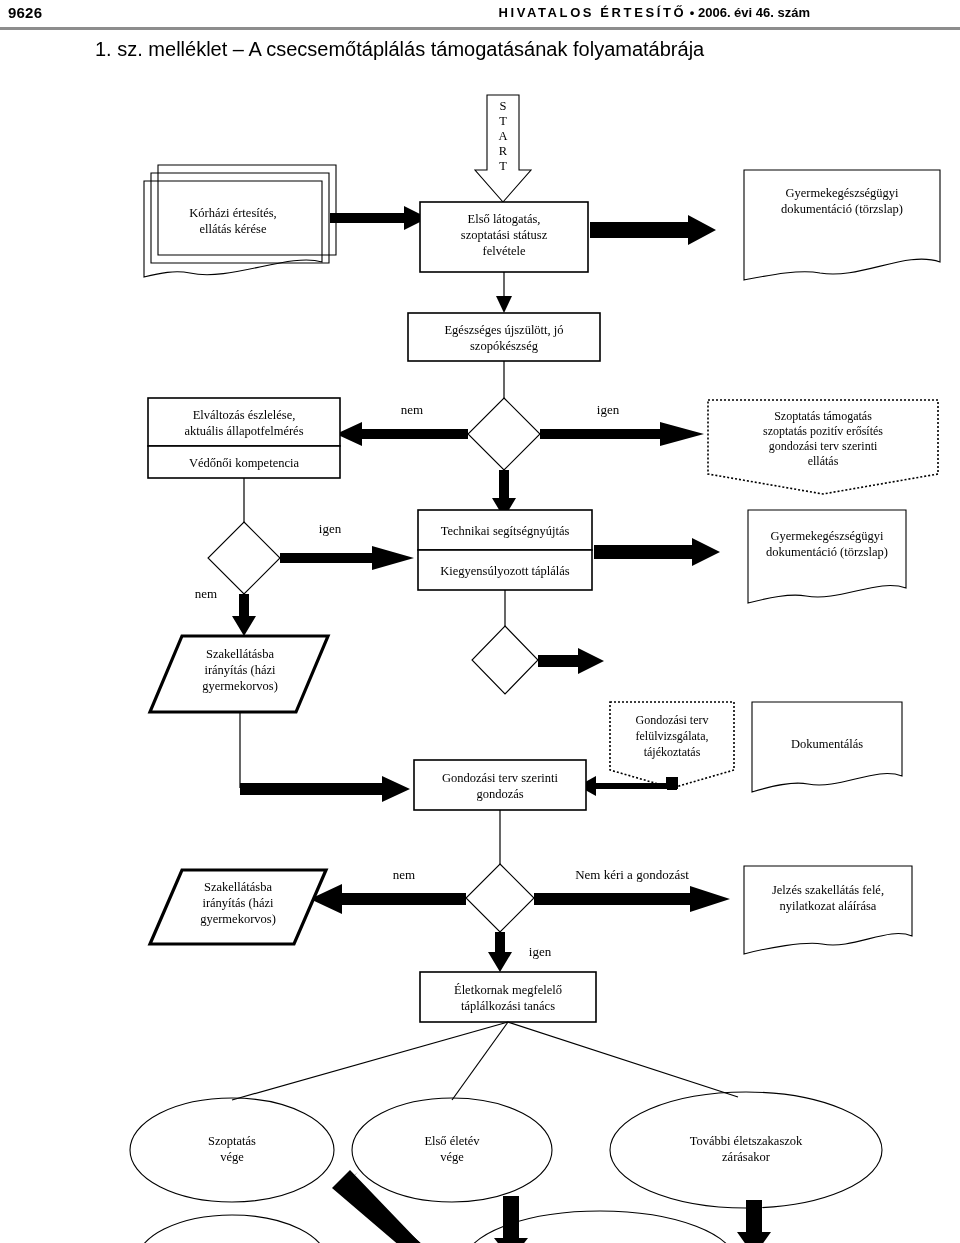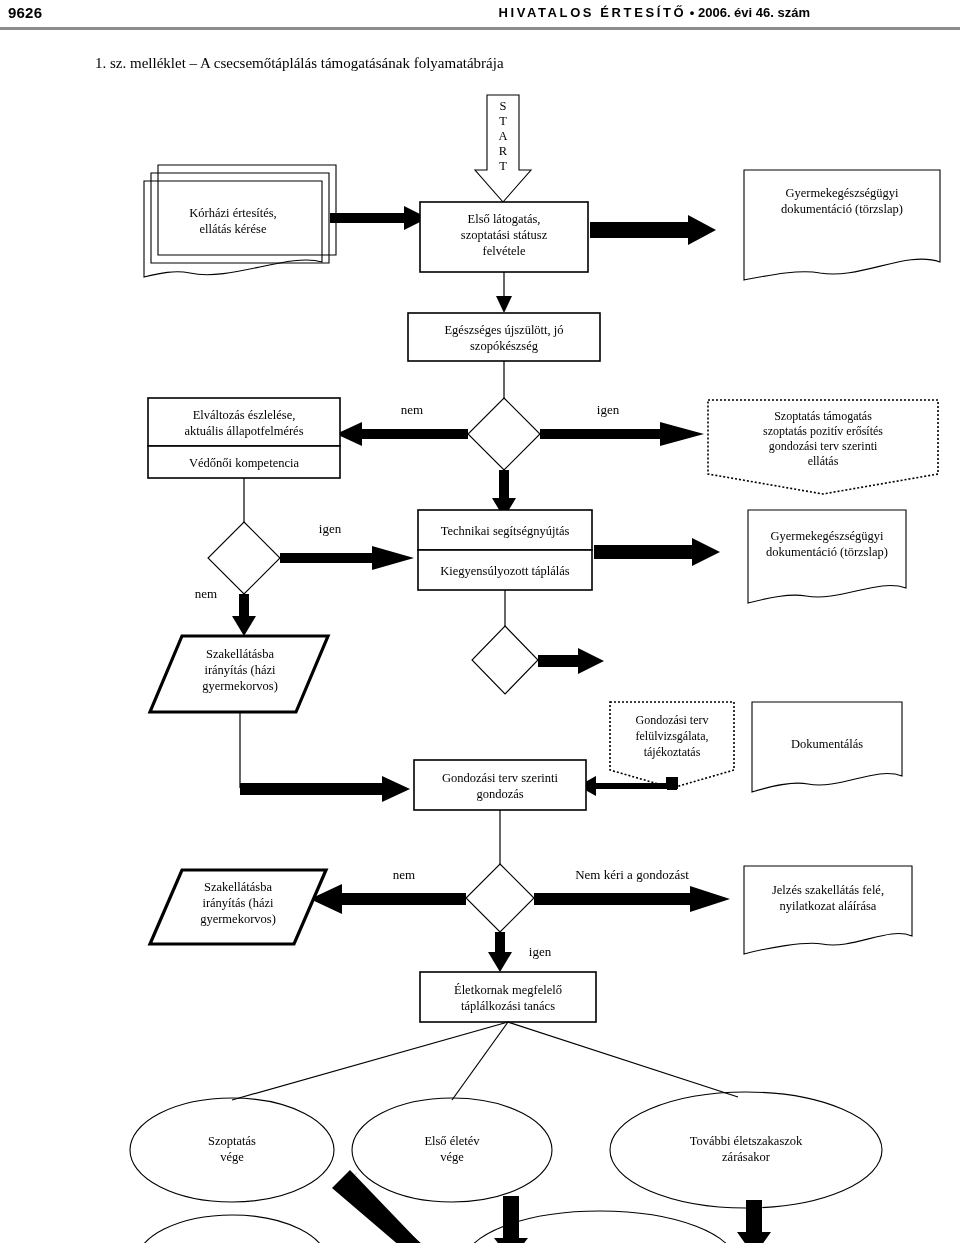--- a/index.html
+++ b/index.html
@@ -6,21 +6,21 @@
   body{width:960px;height:1243px;position:relative;font-family:"Liberation Sans",sans-serif;color:#000;}
 
   
   #page-header{position:absolute;left:0;top:0;width:820px;height:30px;}
   #folio{position:absolute;left:8px;top:4px;font-size:15px;font-weight:700;letter-spacing:.2px;}
   #running-head{position:absolute;right:10px;top:5px;font-size:13px;font-weight:700;white-space:nowrap;}
   #running-head .sp{letter-spacing:2.6px;text-align:right;}
   #rule{position:absolute;left:0;top:27px;width:960px;height:3px;background:#8d8d8d;}
 
   
-  #fig-caption{position:absolute;left:95px;top:55px;font-size:15px;font-weight:400;white-space:nowrap;font-family:Liberation Serif, serif;}
+  #fig-caption{position:absolute;left:95px;top:38px;font-size:20px;font-weight:400;white-space:nowrap;}
 
   
   #flow-canvas{position:absolute;left:0;top:70px;width:960px;height:1173px;}
 
   .node-text{font-family:"Liberation Serif",serif;font-size:12.5px;fill:#000;text-anchor:middle;}
   .node-text.sm{font-size:12px;}
   .edge-label{font-family:"Liberation Serif",serif;font-size:13px;fill:#000;text-anchor:middle;}
   .shape{fill:#ffffff;stroke:#000000;stroke-width:1.6;}
   .shape-thick{fill:#ffffff;stroke:#000000;stroke-width:3.2;}
   .shape-dashed{fill:#ffffff;stroke:#000000;stroke-width:1.6;stroke-dasharray:2 2;}

